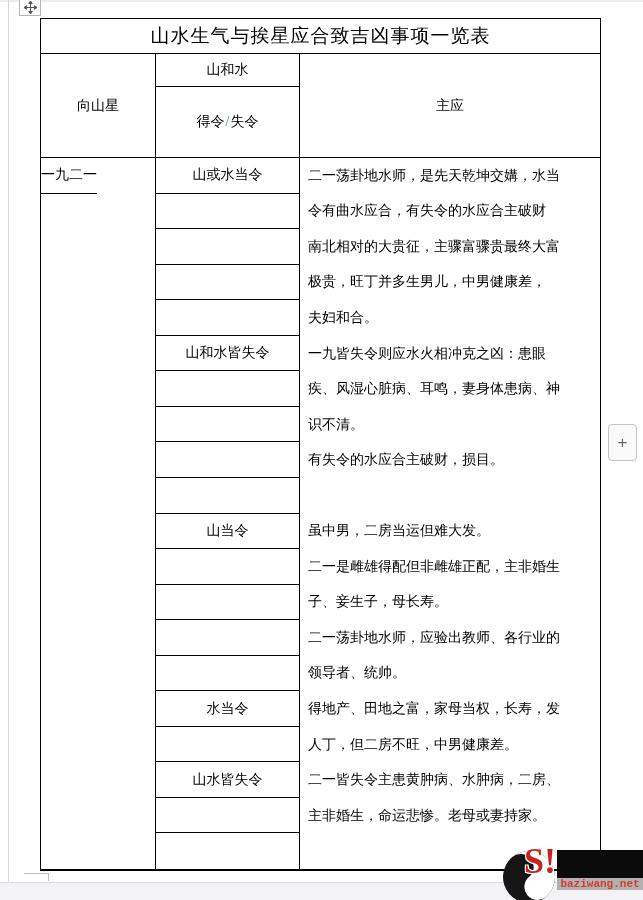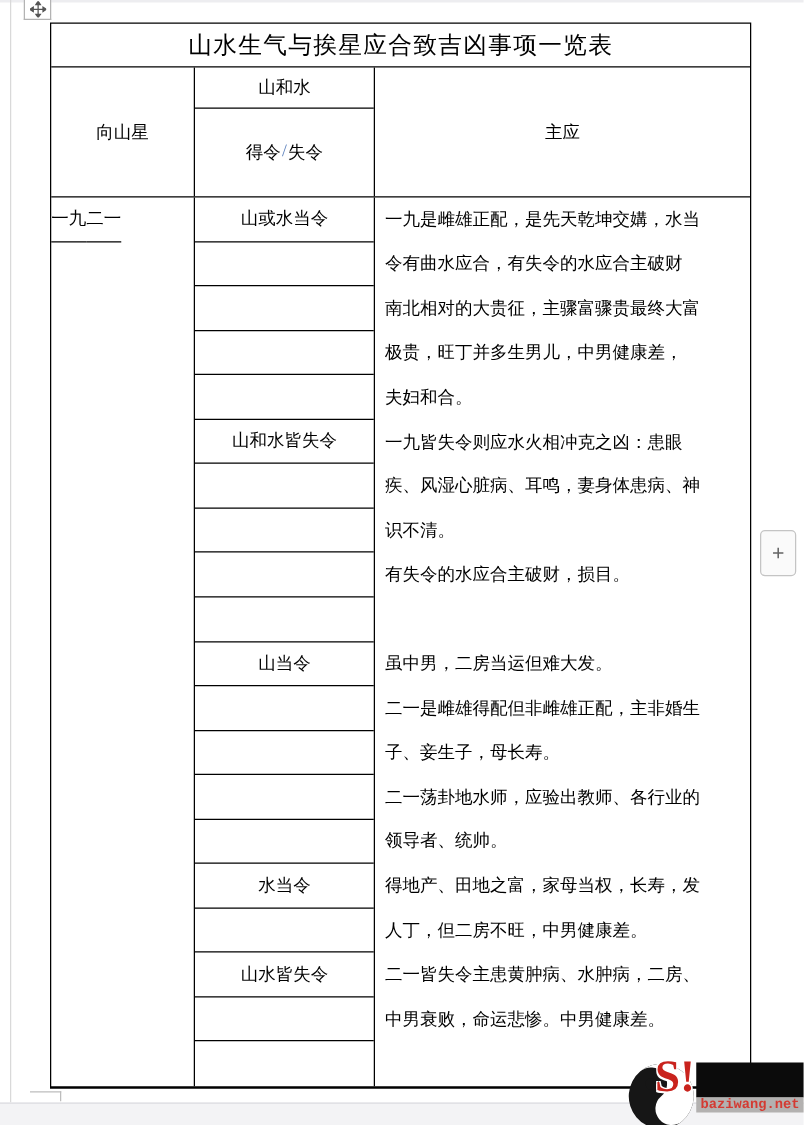--- a/index.html
+++ b/index.html
@@ -152,39 +152,39 @@
         <div class="cell"></div>
         <div class="cell"></div>
         <div class="cell"></div>
         <div class="cell">水当令</div>
         <div class="cell"></div>
         <div class="cell">山水皆失令</div>
         <div class="cell"></div>
         <div class="cell last"></div>
       </div>
       <div class="bcol3">
-        <div class="line">一九是雌雄正配，是先天乾坤交媾，水当</div>
+        <div class="line">二一荡卦地水师，是先天乾坤交媾，水当</div>
         <div class="line">令有曲水应合，有失令的水应合主破财</div>
         <div class="line">南北相对的大贵征，主骤富骤贵最终大富</div>
         <div class="line">极贵，旺丁并多生男儿，中男健康差，</div>
         <div class="line">夫妇和合。</div>
         <div class="line">一九皆失令则应水火相冲克之凶：患眼</div>
         <div class="line">疾、风湿心脏病、耳鸣，妻身体患病、神</div>
         <div class="line">识不清。</div>
         <div class="line">有失令的水应合主破财，损目。</div>
         <div class="line"></div>
         <div class="line">虽中男，二房当运但难大发。</div>
         <div class="line">二一是雌雄得配但非雌雄正配，主非婚生</div>
         <div class="line">子、妾生子，母长寿。</div>
         <div class="line">二一荡卦地水师，应验出教师、各行业的</div>
         <div class="line">领导者、统帅。</div>
         <div class="line">得地产、田地之富，家母当权，长寿，发</div>
         <div class="line">人丁，但二房不旺，中男健康差。</div>
         <div class="line">二一皆失令主患黄肿病、水肿病，二房、</div>
-        <div class="line">中男衰败，命运悲惨。中男健康差。</div>
+        <div class="line">主非婚生，命运悲惨。老母或妻持家。</div>
         <div class="line"></div>
       </div>
     </div>
   </div>
 
   <div class="plus-btn">+</div>
 
   <div class="page-gap"></div>
   <div class="crop-mark"></div>
 

